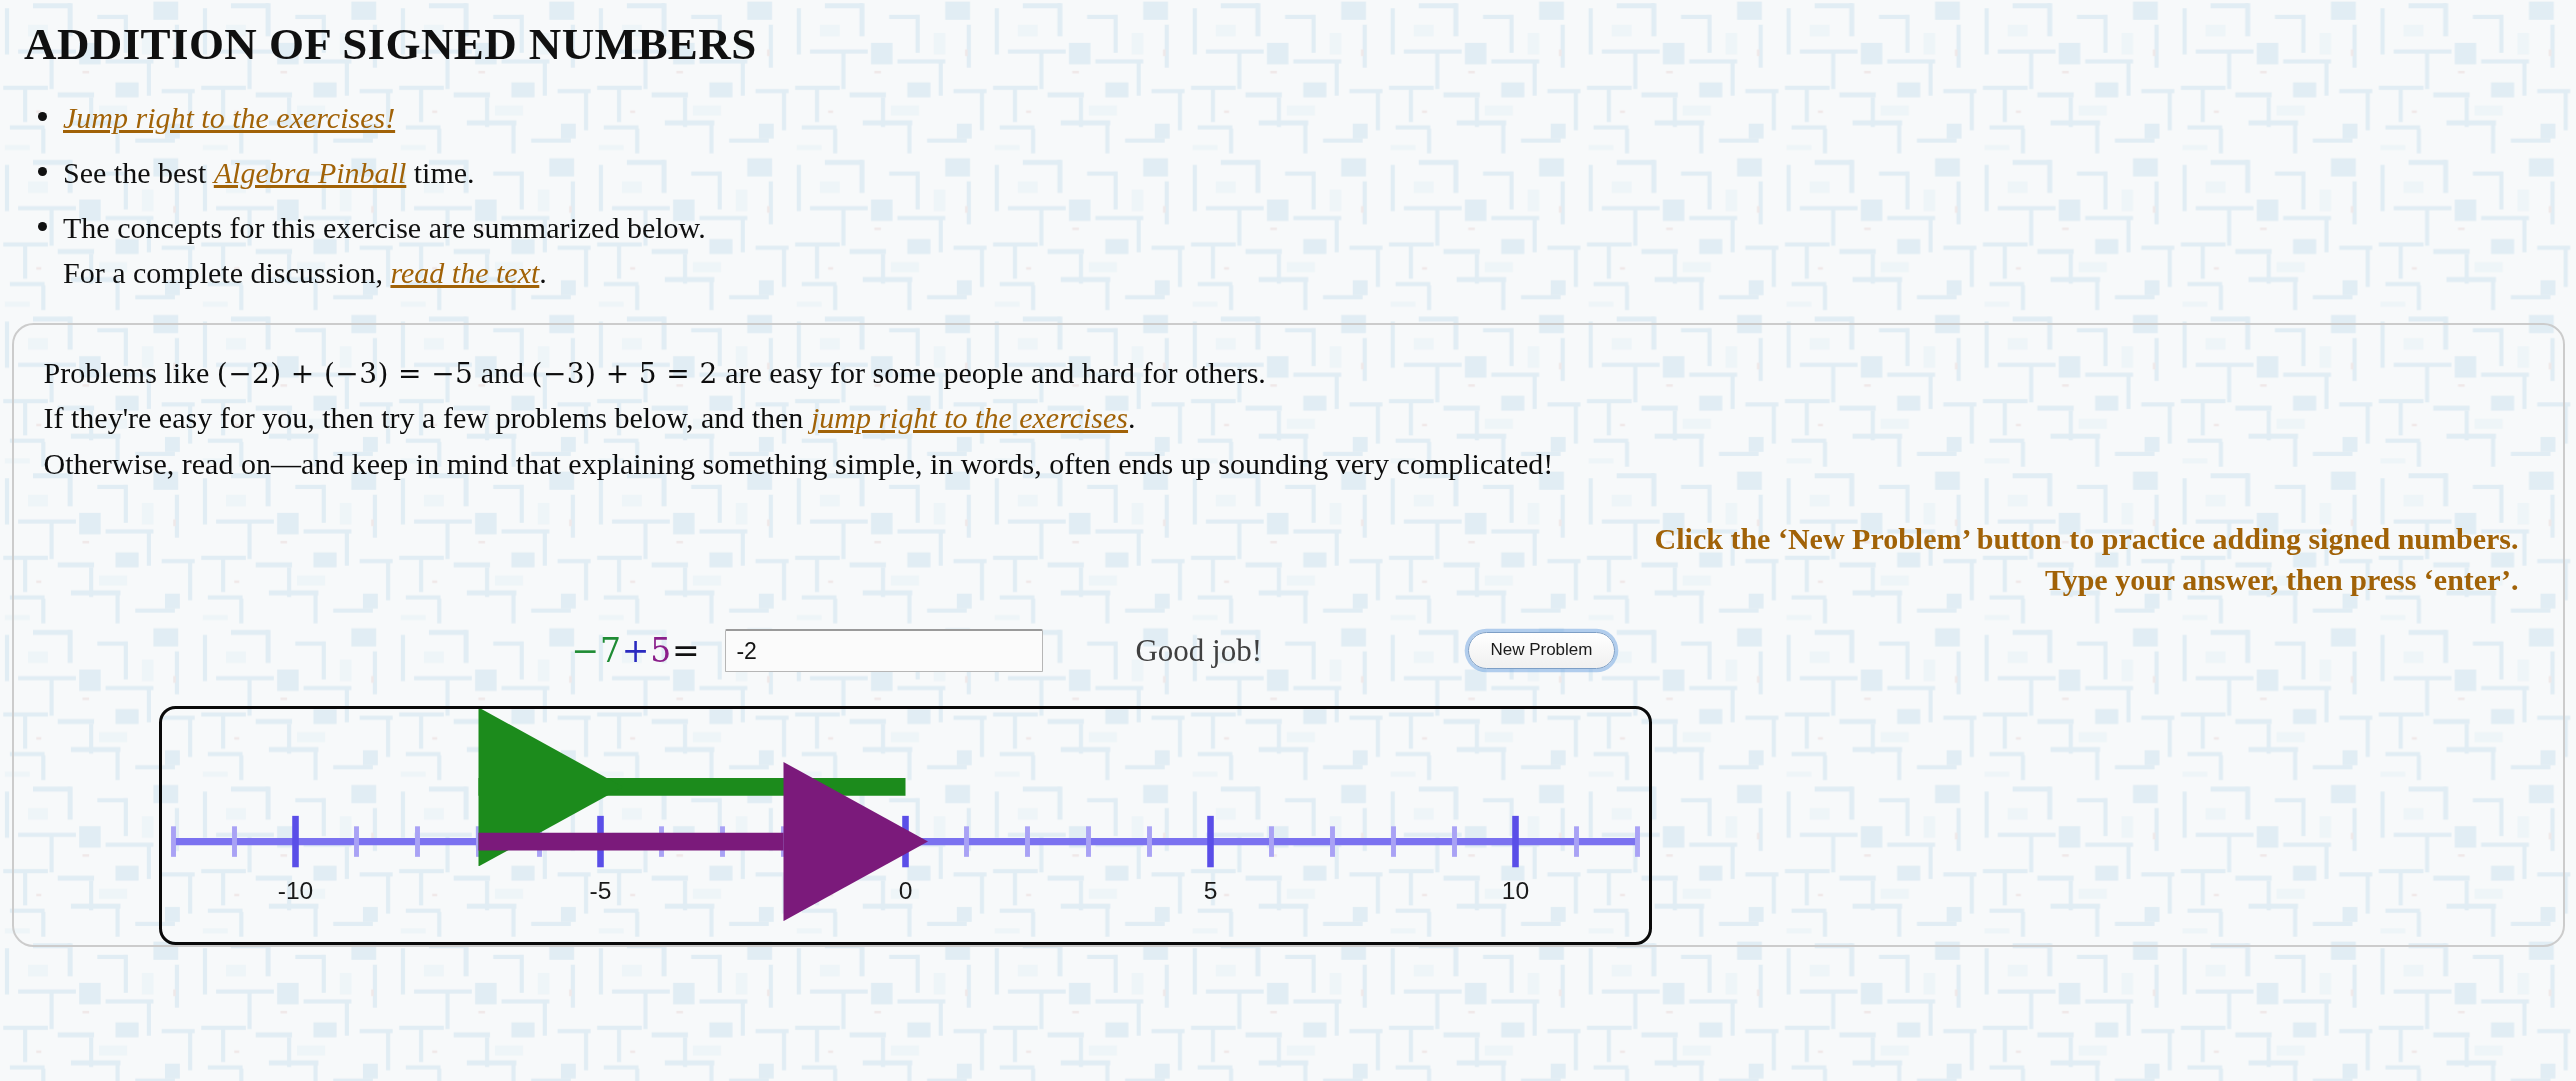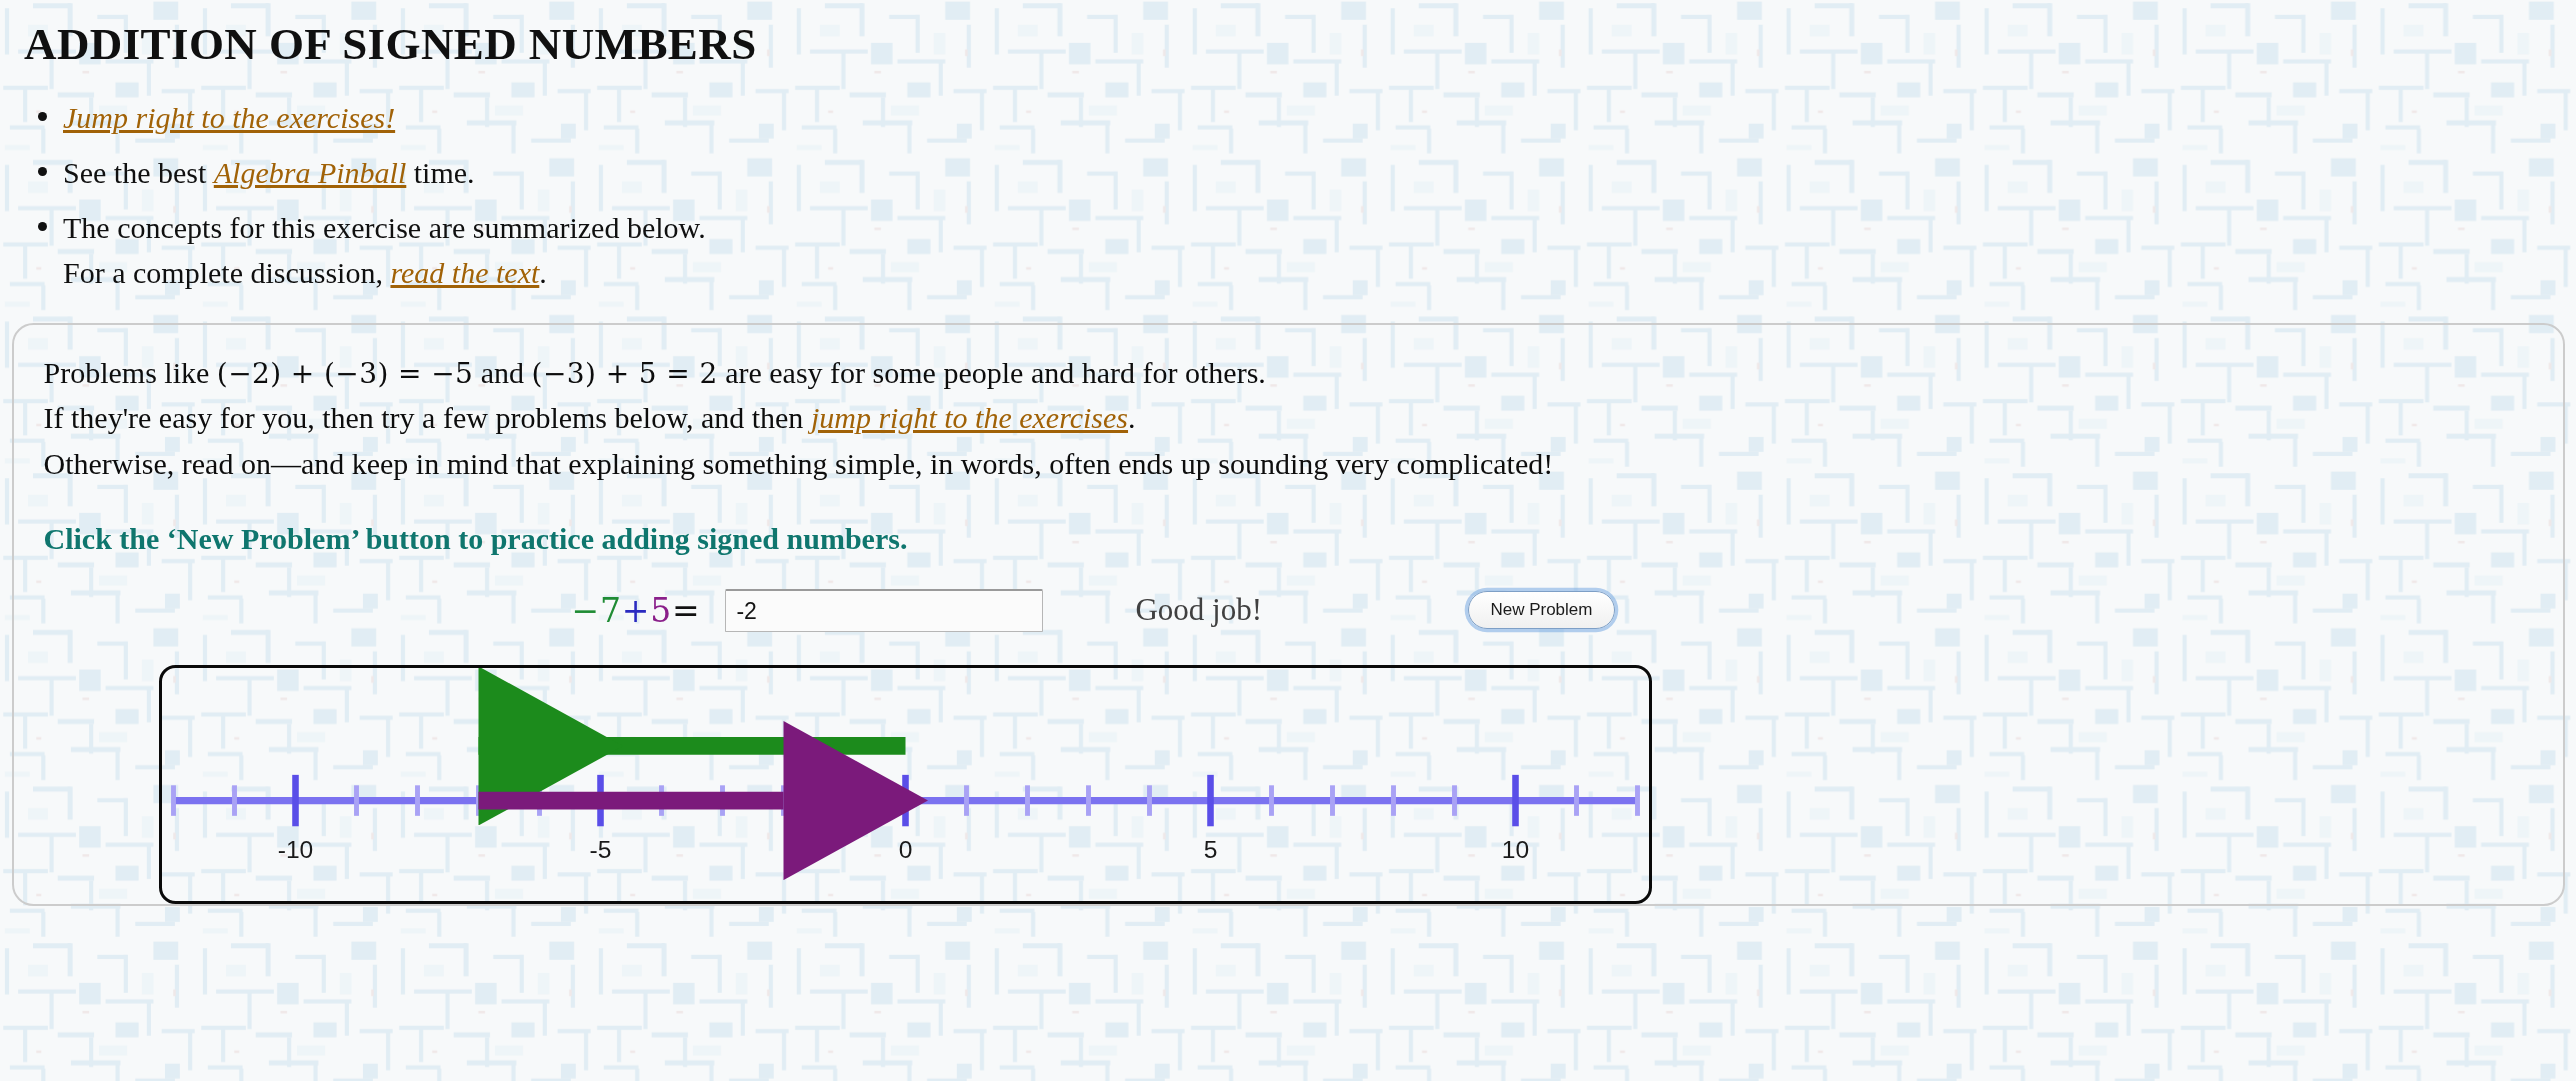--- a/index.html
+++ b/index.html
@@ -85,25 +85,25 @@
     line-height: 1.52;
     white-space: nowrap;
   }
   .math {
     font-family: "DejaVu Serif", serif;
     font-size: 28px;
     letter-spacing: 0.4px;
   }
 
   #instructions {
-    text-align: left;
+    text-align: right;
     margin-top: 33px;
     font-size: 30px;
     font-weight: bold;
-    color: #0f766e;
+    color: #a16207;
     line-height: 1.35;
   }
 
   
   #problem-row {
     display: flex;
     align-items: center;
     margin-top: 21.4px;
     padding-left: 528px;
     height: 58px;
@@ -257,20 +257,21 @@
     </div>
 
     <div class="para-line">
       <span>If they're easy for you, then try a few problems below, and then </span><a class="link">jump right to the exercises</a><span>.</span>
     </div>
 
     <div class="para-line">Otherwise, read on—and keep in mind that explaining something simple, in words, often ends up sounding very complicated!</div>
 
     <div id="instructions">
       <div>Click the ‘New Problem’ button to practice adding signed numbers.</div>
+      <div>Type your answer, then press ‘enter’.</div>
     </div>
 
     <div id="problem-row">
       <div id="equation">
         <span class="addend-a">−7</span><span class="op-plus">+</span><span class="addend-b">5</span><span class="eq-sign">=</span>
       </div>
       <input id="answer-input" type="text" value="-2" style="">
       <div id="feedback">Good job!</div>
       <button id="new-problem-button">New Problem</button>
     </div>

